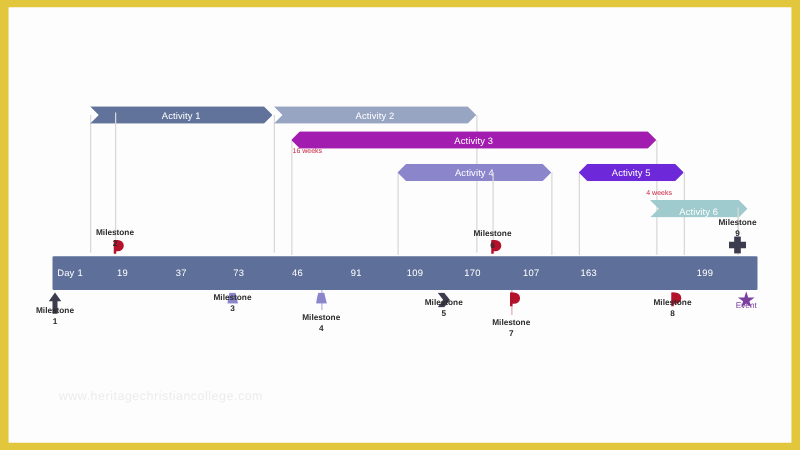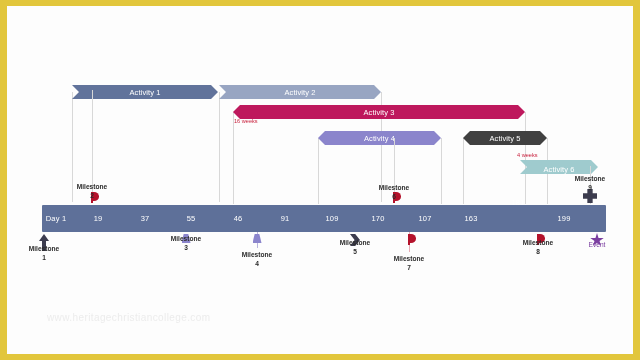--- a/index.html
+++ b/index.html
@@ -120,27 +120,27 @@
         <div class="gridline" style="left: 583px; top: 160px; height: 38px;"></div>
       </div>
 
     <div id="activities-layer">
         <div class="activity act-r" style="left: 65px; top: 79px; width: 146px; background: rgb(97, 115, 155);">
           <span>Activity 1</span>
         </div>
         <div class="activity act-r" style="left: 212px; top: 79px; width: 162px; background: rgb(152, 165, 194);">
           <span>Activity 2</span>
         </div>
-        <div class="activity act-lr" style="left: 226px; top: 99px; width: 292px; background: #be185d;">
+        <div class="activity act-lr" style="left: 226px; top: 99px; width: 292px; background: #a21caf;">
           <span>Activity 3</span>
         </div>
         <div class="activity act-lr" style="left: 311px; top: 125px; width: 123px; background: rgb(139, 133, 204);">
           <span>Activity 4</span>
         </div>
-        <div class="activity act-lr" style="left: 456px; top: 125px; width: 84px; background: #404040; justify-content: center;">
+        <div class="activity act-lr" style="left: 456px; top: 125px; width: 84px; background: #6d28d9; justify-content: center;">
           <span>Activity 5</span>
         </div>
         <div class="activity act-r" style="left: 513px; top: 154px; width: 78px; background: rgb(159, 203, 206); align-items: flex-end;">
           <span>Activity 6</span>
         </div>
       </div>
 
     <div id="durations-layer">
         <div class="dur" style="left: 227px; top: 112px;">16 weeks</div>
         <div class="dur" style="left: 510px; top: 146px;">4 weeks</div>
@@ -152,21 +152,21 @@
         <div class="mline" style="left: 387px; top: 132px; height: 58px; background: rgb(216, 216, 216);"></div>
         <div class="mline" style="left: 402px; top: 226px; height: 20px; background: rgb(232, 170, 180);"></div>
         <div class="mline" style="left: 583px; top: 160px; height: 28px; background: rgb(216, 216, 216);"></div>
       </div>
 
     <div id="timebar" style="left: 35px; top: 199px; width: 564px; height: 27px; background: rgb(94, 112, 153);"></div>
     <div id="dayticks-layer">
         <div class="daytick" style="left: 29px; top: 208px; width: 40px;">Day 1</div>
         <div class="daytick" style="left: 71px; top: 208px; width: 40px;">19</div>
         <div class="daytick" style="left: 118px; top: 208px; width: 40px;">37</div>
-        <div class="daytick" style="left: 164px; top: 208px; width: 40px;">55</div>
+        <div class="daytick" style="left: 164px; top: 208px; width: 40px;">73</div>
         <div class="daytick" style="left: 211px; top: 208px; width: 40px;">46</div>
         <div class="daytick" style="left: 258px; top: 208px; width: 40px;">91</div>
         <div class="daytick" style="left: 305px; top: 208px; width: 40px;">109</div>
         <div class="daytick" style="left: 351px; top: 208px; width: 40px;">170</div>
         <div class="daytick" style="left: 398px; top: 208px; width: 40px;">107</div>
         <div class="daytick" style="left: 444px; top: 208px; width: 40px;">163</div>
         <div class="daytick" style="left: 491px; top: 192px; width: 40px;">181</div>
         <div class="daytick" style="left: 537px; top: 208px; width: 40px;">199</div>
       </div>
 

